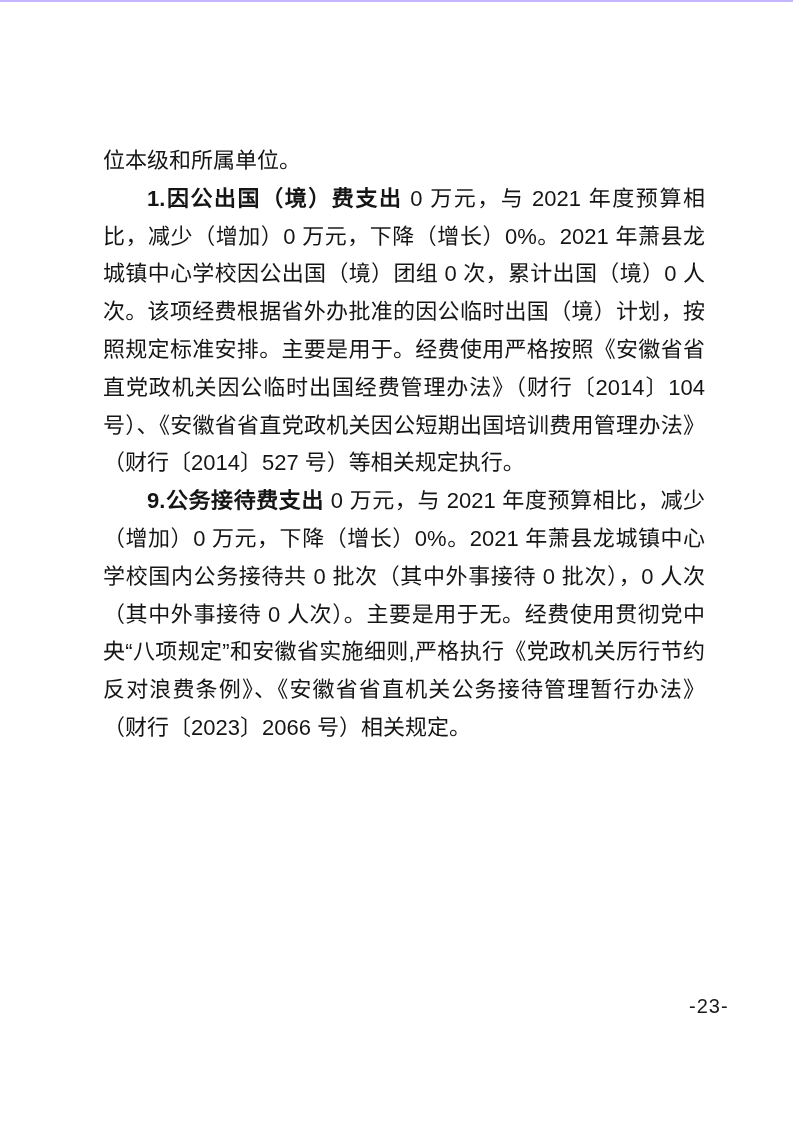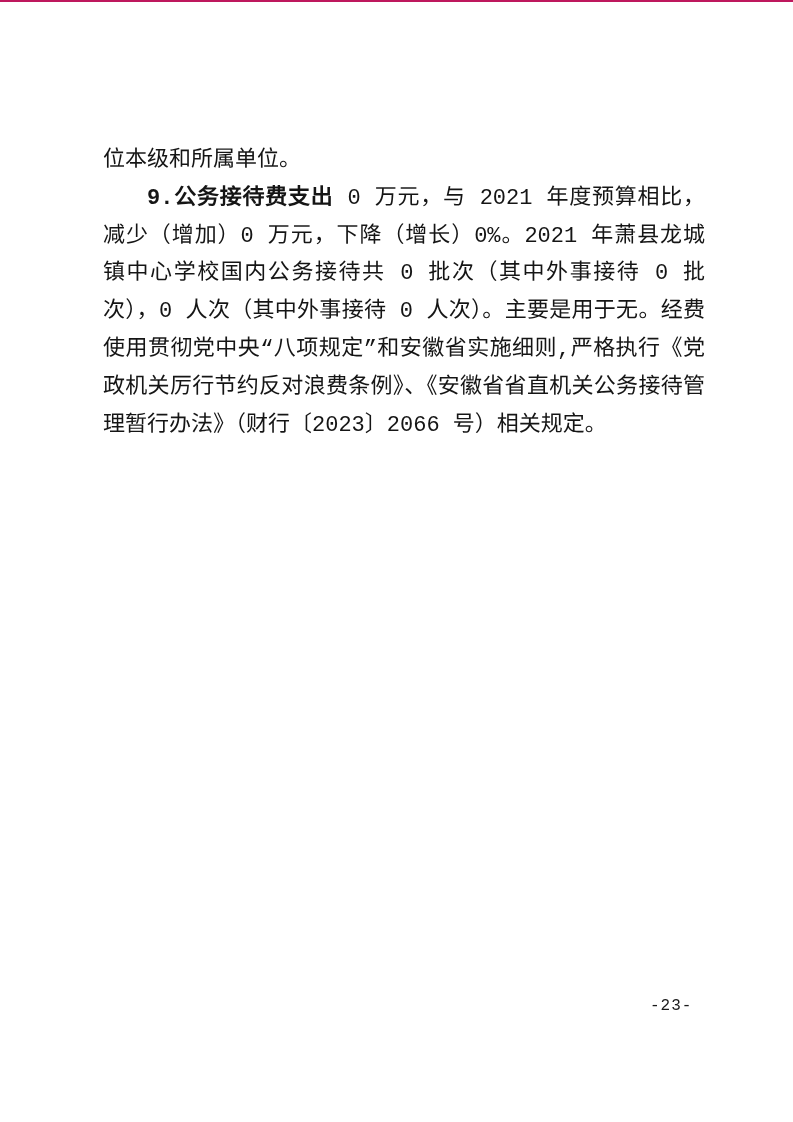--- a/index.html
+++ b/index.html
@@ -7,22 +7,22 @@
     padding: 0;
     background: #ffffff;
   }
   .page {
     position: relative;
     width: 793px;
     height: 1122px;
     background: #ffffff;
     overflow: hidden;
     box-sizing: border-box;
-    border-top: 2px solid #be185d;
-    font-family: Liberation Mono, monospace;
+    border-top: 2px solid #c4b5fd;
+    font-family: Liberation Sans, sans-serif;
     color: #151515;
   }
   .body-text {
     position: absolute;
     left: 103px;
     top: 140px;
     width: 602px;
     font-size: 22px;
     line-height: 37.8px;
     text-align: justify;
@@ -38,38 +38,39 @@
   }
   .bold-run {
     font-weight: 700;
   }
   .heading-para {
     font-weight: 700;
   }
   .page-number {
     position: absolute;
     top: 994px;
-    left: 650px;
-    font-size: 16px;
+    left: 689px;
+    font-size: 20px;
     line-height: 20px;
     letter-spacing: 1px;
     color: #1a1a1a;
   }
 </style>
 </head>
 <body>
 
 <div class="page">
 
   <main class="body-text">
 
     <p class="para no-indent"><span>位本级和所属单位。</span></p>
 
 
 
+    <p class="para"><span class="bold-run">1.因公出国（境）费支出</span><span> 0 万元，与 2021 年度预算相比，减少（增加）0 万元，下降（增长）0%。2021 年萧县龙城镇中心学校因公出国（境）团组 0 次，累计出国（境）0 人次。该项经费根据省外办批准的因公临时出国（境）计划，按照规定标准安排。主要是用于。经费使用严格按照《安徽省省直党政机关因公临时出国经费管理办法》（财行〔2014〕104 号）、《安徽省省直党政机关因公短期出国培训费用管理办法》（财行〔2014〕527 号）等相关规定执行。</span></p>
 
     <p class="para"><span class="bold-run">9.公务接待费支出</span><span> 0 万元，与 2021 年度预算相比，减少（增加）0 万元，下降（增长）0%。2021 年萧县龙城镇中心学校国内公务接待共 0 批次（其中外事接待 0 批次），0 人次（其中外事接待 0 人次）。主要是用于无。经费使用贯彻党中央“八项规定”和安徽省实施细则,严格执行《党政机关厉行节约反对浪费条例》、《安徽省省直机关公务接待管理暂行办法》（财行〔2023〕2066 号）相关规定。</span></p>
 
   </main>
 
   <footer>
     <span class="page-number">-23-</span>
   </footer>
 
 </div>

